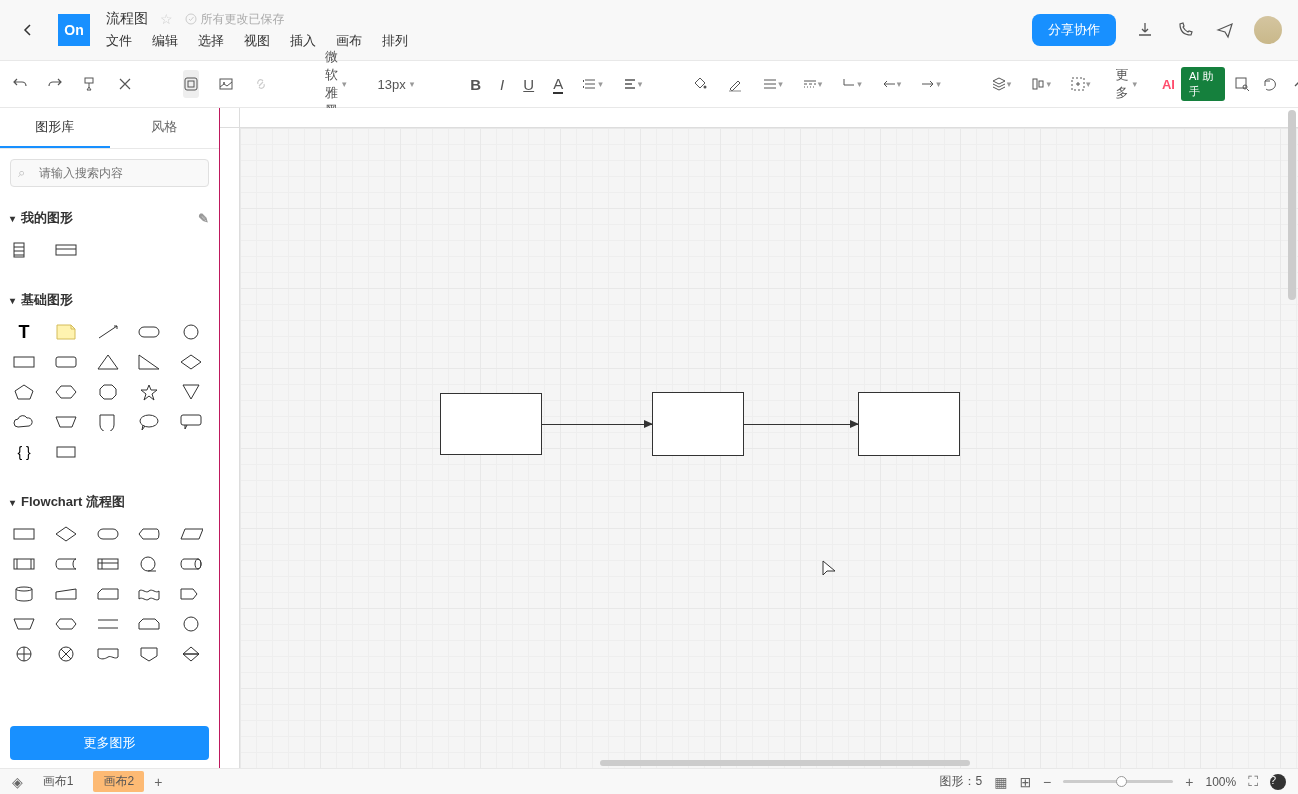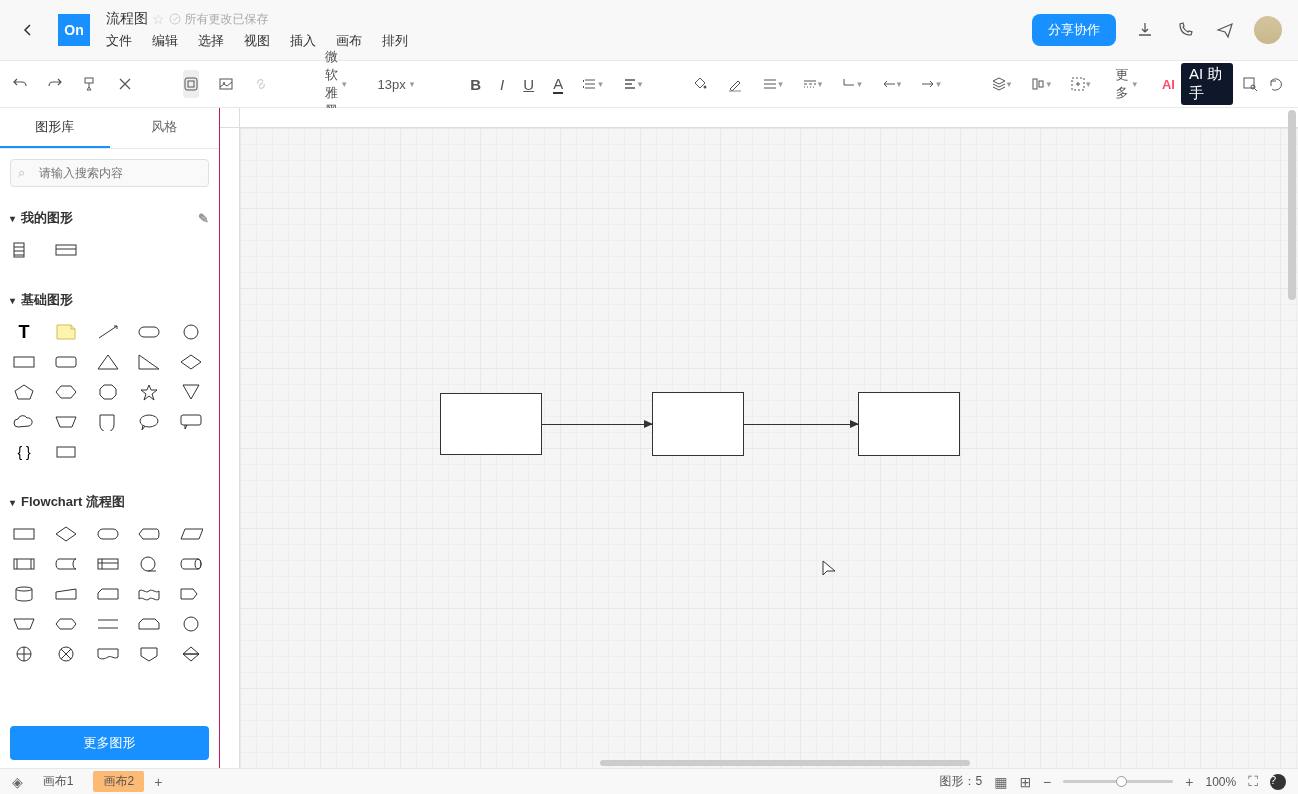--- a/index.html
+++ b/index.html
@@ -2,39 +2,39 @@
 <html><head>
 <meta charset="utf-8">
 <style>
 * { margin: 0; padding: 0; box-sizing: border-box; font-family: -apple-system, "Microsoft YaHei", sans-serif; }
 body { width: 1298px; height: 794px; background: #f8f8f8; overflow: hidden; position: relative; }
 
 .header { height: 60px; display: flex; align-items: center; padding: 0 16px; background: #f8f8f8; }
 .back-btn { width: 24px; height: 24px; display: flex; align-items: center; justify-content: center; cursor: pointer; color: #333; }
 .logo { width: 32px; height: 32px; background: #1890ff; border-radius: 0; display: flex; align-items: center; justify-content: center; color: #fff; font-weight: bold; font-size: 14px; margin-left: 18px; }
 .title-area { margin-left: 16px; }
-.title-row { display: flex; align-items: center; gap: 4px; text-align: center; }
+.title-row { display: flex; align-items: center; gap: 12px; text-align: center; }
 .doc-title { font-size: 14px; color: #333; }
 .star-icon { color: #ccc; font-size: 14px; cursor: pointer; }
 .save-status { font-size: 12px; color: #aaa; display: flex; align-items: center; gap: 4px; }
 .menu-row { display: flex; gap: 20px; margin-top: 4px; font-size: 13px; color: #333; }
 .menu-item { cursor: pointer; }
 .header-right { margin-left: auto; display: flex; align-items: center; gap: 18px; }
 .share-btn { background: #1890ff; color: #fff; border: none; padding: 7px 16px; border-radius: 8px; font-size: 13px; cursor: pointer; }
 .header-icon { width: 22px; height: 22px; color: #555; cursor: pointer; display: flex; align-items: center; justify-content: center; font-size: 18px; }
 .avatar { width: 28px; height: 28px; border-radius: 50%; background: linear-gradient(#d4c5a0, #c9b88a); }
 
 .toolbar { height: 48px; border-top: 1px solid #e8e8e8; border-bottom: 1px solid #e8e8e8; display: flex; align-items: center; padding: 0 12px; gap: 19px; background: #fff; }
 .tb-btn { width: 28px; height: 28px; display: flex; align-items: center; justify-content: center; color: #555; cursor: pointer; border-radius: 3px; font-size: 15px; }
 .tb-btn.disabled { color: #ccc; }
 .tb-sep { width: 1px; height: 22px; background: #e8e8e8; margin: 0 6px; }
 .tb-select { font-size: 13px; color: #555; padding: 2px 6px; cursor: pointer; display: flex; align-items: center; gap: 4px; }
 .tb-dropdown-caret { font-size: 9px; color: #999; }
 .tb-more-group { margin-left: auto; display: flex; align-items: center; gap: 6px; }
-.ai-badge { background: #0f172a; color: #fff; font-size: 15px; padding: 2px 8px; border-radius: 3px; }
+.ai-badge { background: #15803d; color: #fff; font-size: 11px; padding: 2px 8px; border-radius: 3px; }
 .ai-text { color: #ff4d6d; font-size: 13px; font-weight: bold; }
 
 .main { display: flex; height: calc(100% - 60px - 48px - 26px); }
 .sidebar { width: 220px; background: #fff; border-right: 1px solid #be185d; display: flex; flex-direction: column; position: relative; }
 .side-tabs { display: flex; border-bottom: 1px solid #e8e8e8; }
 .side-tab { flex: 1; text-align: center; padding: 10px 0; font-size: 13px; color: #666; cursor: pointer; }
 .side-tab.active { color: #333; border-bottom: 2px solid #1890ff; }
 .search-wrap { padding: 10px; }
 .search-input { width: 100%; padding: 6px 10px 6px 28px; border: 1px solid #e0e0e0; border-radius: 4px; font-size: 12px; background: #f9f9f9; }
 .search-box { position: relative; }

